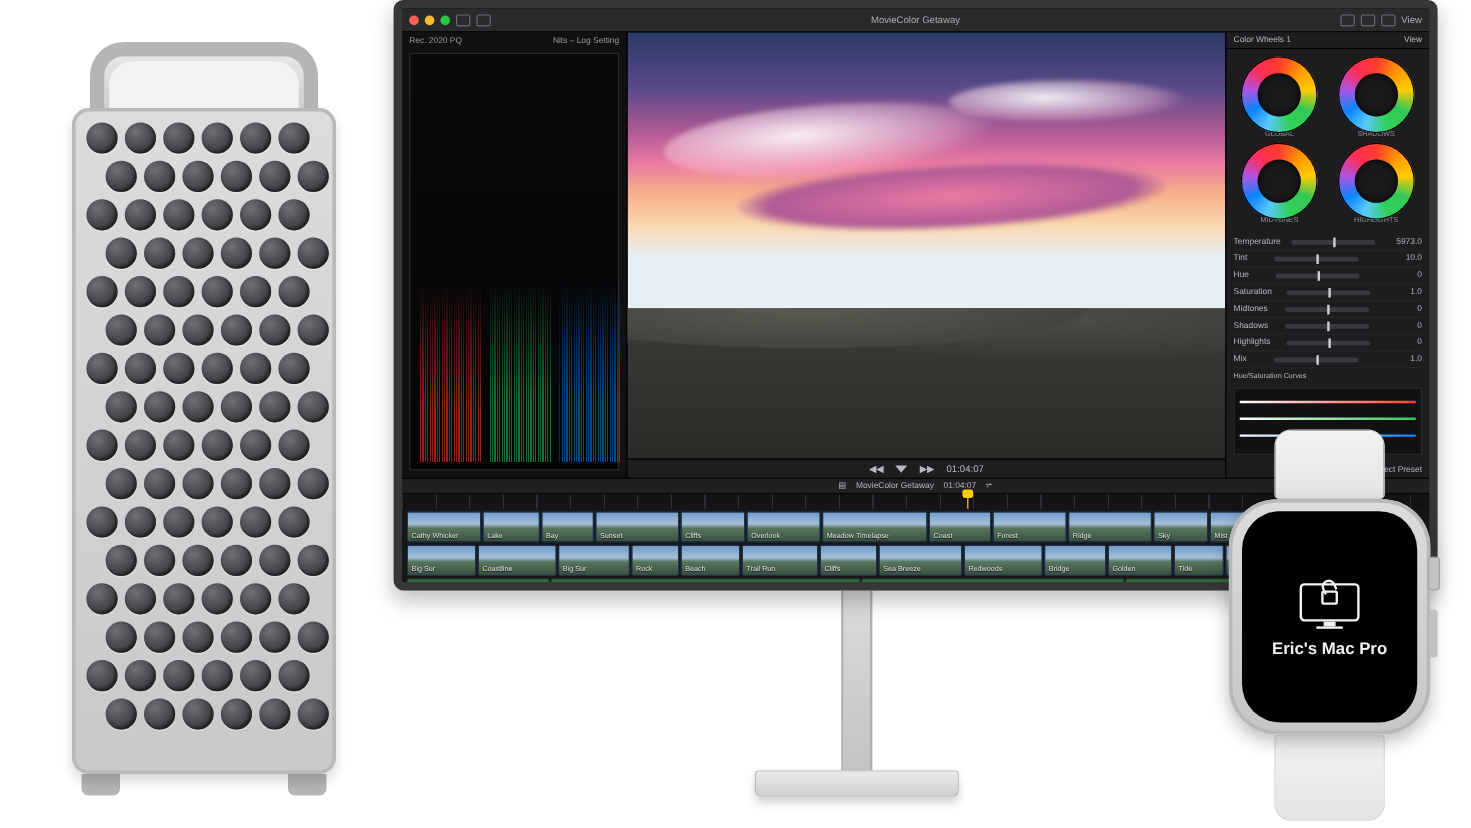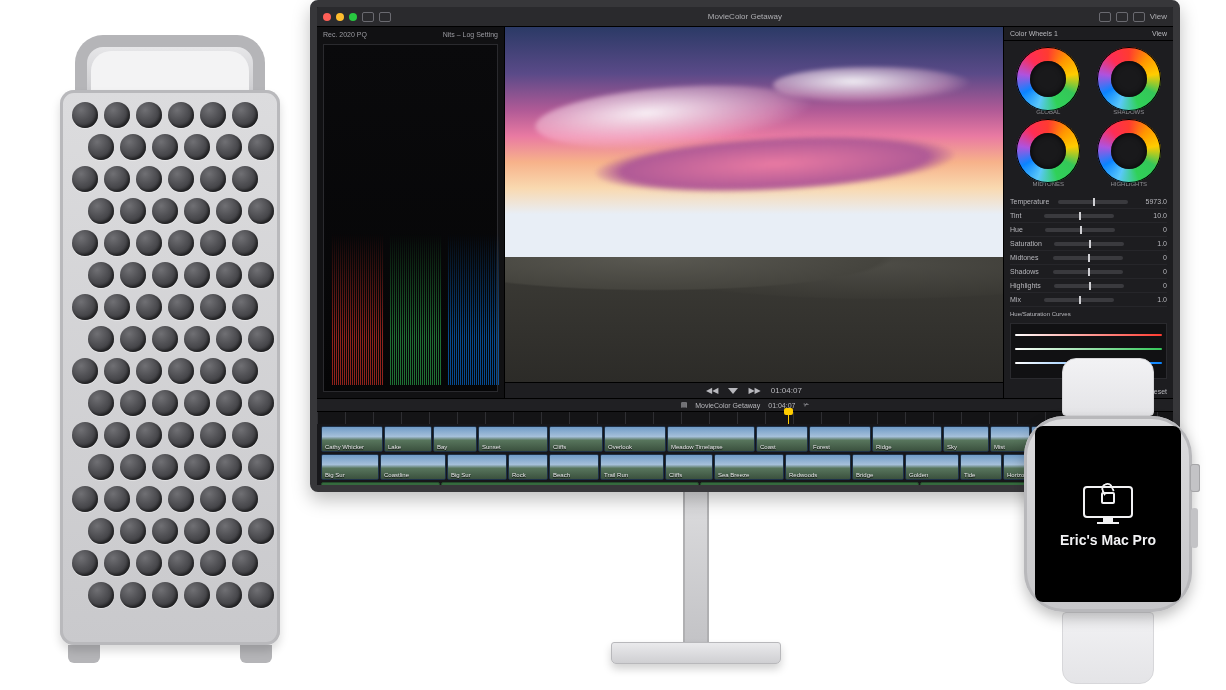--- a/index.html
+++ b/index.html
@@ -54,21 +54,21 @@
   .macpro-feet{
     width:220px; height:18px;
     display:flex; justify-content:space-between;
     padding:0 8px;
   }
   .foot{ width:32px;height:18px;background:#b5b5b8;border-radius:0 0 6px 6px;}
 
   
   .display-wrap{
     position:absolute;
-    left:310px; top:0;
+    left:328px; top:0;
     width:772px;
   }
   .monitor{
     width:870px; height:492px;
     background:#1a1a1c;
     border:7px solid #37373a;
     border-radius:8px;
     box-shadow: inset 0 0 0 2px #000, 0 8px 18px rgba(0,0,0,.25);
     position:relative;
     overflow:hidden;
@@ -228,21 +228,21 @@
     width:168px;height:196px;
     background:linear-gradient(#dcdcde,#c6c6c9);
     border-radius:40px;
     box-shadow:inset 0 0 0 3px #b8b8bb, 0 6px 14px rgba(0,0,0,.25);
     position:relative;
     display:flex;align-items:center;justify-content:center;
   }
   .crown{position:absolute;right:-8px;top:48px;width:10px;height:28px;background:#c3c3c6;border-radius:3px;box-shadow:inset 0 0 0 1px #a5a5a8;}
   .sidebtn{position:absolute;right:-6px;top:92px;width:7px;height:40px;background:#c3c3c6;border-radius:3px;}
   .watch-screen{
-    width:146px;height:176px;background:#000;border-radius:8px;
+    width:146px;height:176px;background:#000;border-radius:32px;
     display:flex;flex-direction:column;align-items:center;justify-content:center;
     color:#f2f2f4;text-align:center;padding:12px;
   }
   .unlock-icon-wrap{position:relative;width:58px;height:42px;margin-bottom:10px;}
   .unlock-monitor{position:absolute;left:4px;top:6px;width:50px;height:32px;border:2px solid #f2f2f4;border-radius:4px;}
   .unlock-stand{position:absolute;left:24px;top:38px;width:10px;height:4px;background:#f2f2f4;}
   .unlock-base{position:absolute;left:18px;top:42px;width:22px;height:2px;background:#f2f2f4;}
   .padlock{position:absolute;left:22px;top:12px;width:14px;height:12px;border:2px solid #f2f2f4;border-radius:2px;}
   .padlock::before{content:"";position:absolute;left:1px;top:-9px;width:8px;height:9px;border:2px solid #f2f2f4;border-bottom:none;border-radius:6px 6px 0 0;transform:rotate(-25deg);transform-origin:bottom left;}
   .watch-title{font-size:14px;font-weight:600;line-height:1.2;}

